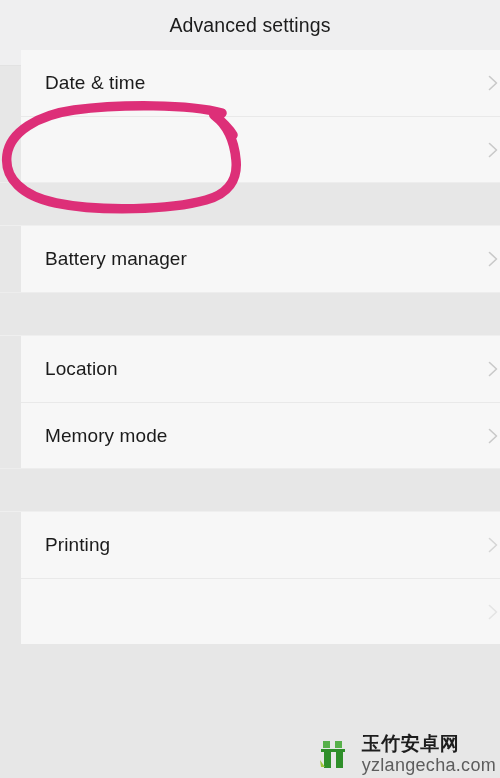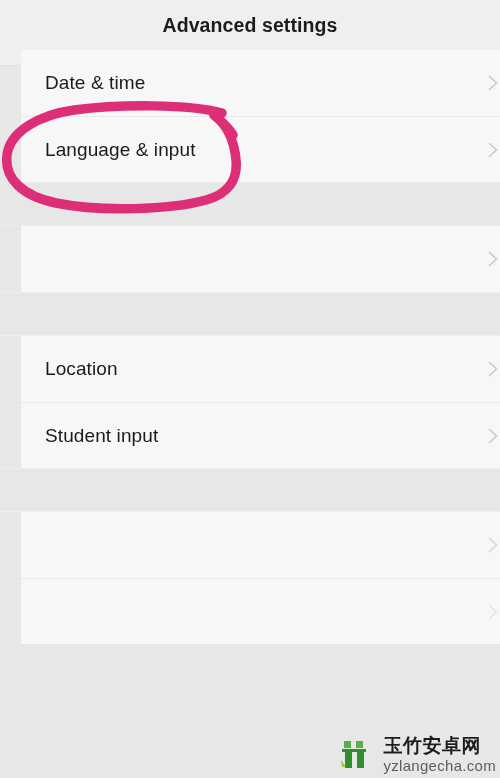--- a/index.html
+++ b/index.html
@@ -25,21 +25,20 @@
   
   .header {
     position: absolute;
     left: 0;
     top: 0;
     width: 500px;
     height: 66px;
     background: #efeff0;
     border-bottom: 1px solid #e2e2e2;
     box-sizing: border-box;
-    font-weight: bold;
   }
   .header-title {
     position: absolute;
     left: 0;
     top: 0;
     width: 500px;
     line-height: 50px;
     text-align: center;
     font-size: 19.5px;
     color: #1c1c1c;
@@ -130,21 +129,21 @@
     justify-content: flex-end;
     line-height: 1;
   }
   .wm-cn {
     font-size: 19px;
     font-weight: bold;
     color: #1d1d1d;
     letter-spacing: 0.5px;
   }
   .wm-url {
-    font-size: 15px;
+    font-size: 18px;
     color: #5d5d5d;
     letter-spacing: 0.3px;
     margin-top: 3px;
   }
 </style>
 </head>
 <body>
 
 <div id="screen">
 
@@ -157,66 +156,67 @@
     <div class="group">
       <div class="row">
         <span class="row-label">Date &amp; time</span>
         <span class="chevron">
           <svg viewBox="0 0 11 16" width="11" height="16" aria-hidden="true">
             <path d="M1.5 1.5 L8.5 8 L1.5 14.5" fill="none" stroke="#c9c9c9" stroke-width="1.6" stroke-linecap="round" stroke-linejoin="round"></path>
           </svg>
         </span>
       </div>
       <div class="row">
-        <span class="row-label">Language &amp; input</span>
         <span class="chevron">
           <svg viewBox="0 0 11 16" width="11" height="16" aria-hidden="true">
             <path d="M1.5 1.5 L8.5 8 L1.5 14.5" fill="none" stroke="#c9c9c9" stroke-width="1.6" stroke-linecap="round" stroke-linejoin="round"></path>
           </svg>
         </span>
       </div>
     </div>
 
     <div class="gap"></div>
 
     <div class="group">
       <div class="row">
+        <span class="row-label">Battery manager</span>
         <span class="chevron">
           <svg viewBox="0 0 11 16" width="11" height="16" aria-hidden="true">
             <path d="M1.5 1.5 L8.5 8 L1.5 14.5" fill="none" stroke="#c9c9c9" stroke-width="1.6" stroke-linecap="round" stroke-linejoin="round"></path>
           </svg>
         </span>
       </div>
     </div>
 
     <div class="gap"></div>
 
     <div class="group">
       <div class="row">
         <span class="row-label">Location</span>
         <span class="chevron">
           <svg viewBox="0 0 11 16" width="11" height="16" aria-hidden="true">
             <path d="M1.5 1.5 L8.5 8 L1.5 14.5" fill="none" stroke="#c9c9c9" stroke-width="1.6" stroke-linecap="round" stroke-linejoin="round"></path>
           </svg>
         </span>
       </div>
       <div class="row">
-        <span class="row-label">Student input</span>
+        <span class="row-label">Memory mode</span>
         <span class="chevron">
           <svg viewBox="0 0 11 16" width="11" height="16" aria-hidden="true">
             <path d="M1.5 1.5 L8.5 8 L1.5 14.5" fill="none" stroke="#c9c9c9" stroke-width="1.6" stroke-linecap="round" stroke-linejoin="round"></path>
           </svg>
         </span>
       </div>
     </div>
 
     <div class="gap"></div>
 
     <div class="group">
       <div class="row">
+        <span class="row-label">Printing</span>
         <span class="chevron">
           <svg viewBox="0 0 11 16" width="11" height="16" aria-hidden="true">
             <path d="M1.5 1.5 L8.5 8 L1.5 14.5" fill="none" stroke="#d6d6d6" stroke-width="1.6" stroke-linecap="round" stroke-linejoin="round"></path>
           </svg>
         </span>
       </div>
       <div class="row">
         <span class="chevron">
           <svg viewBox="0 0 11 16" width="11" height="16" aria-hidden="true">
             <path d="M1.5 1.5 L8.5 8 L1.5 14.5" fill="none" stroke="#e4e4e4" stroke-width="1.6" stroke-linecap="round" stroke-linejoin="round"></path>

